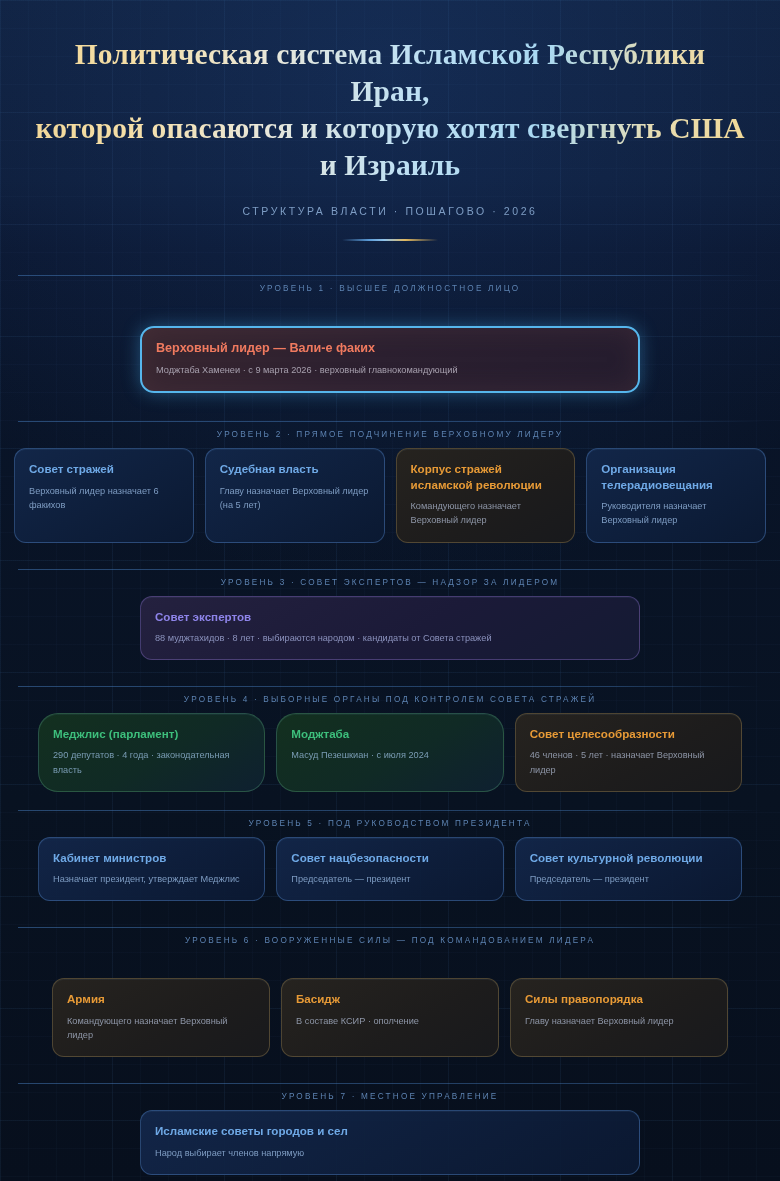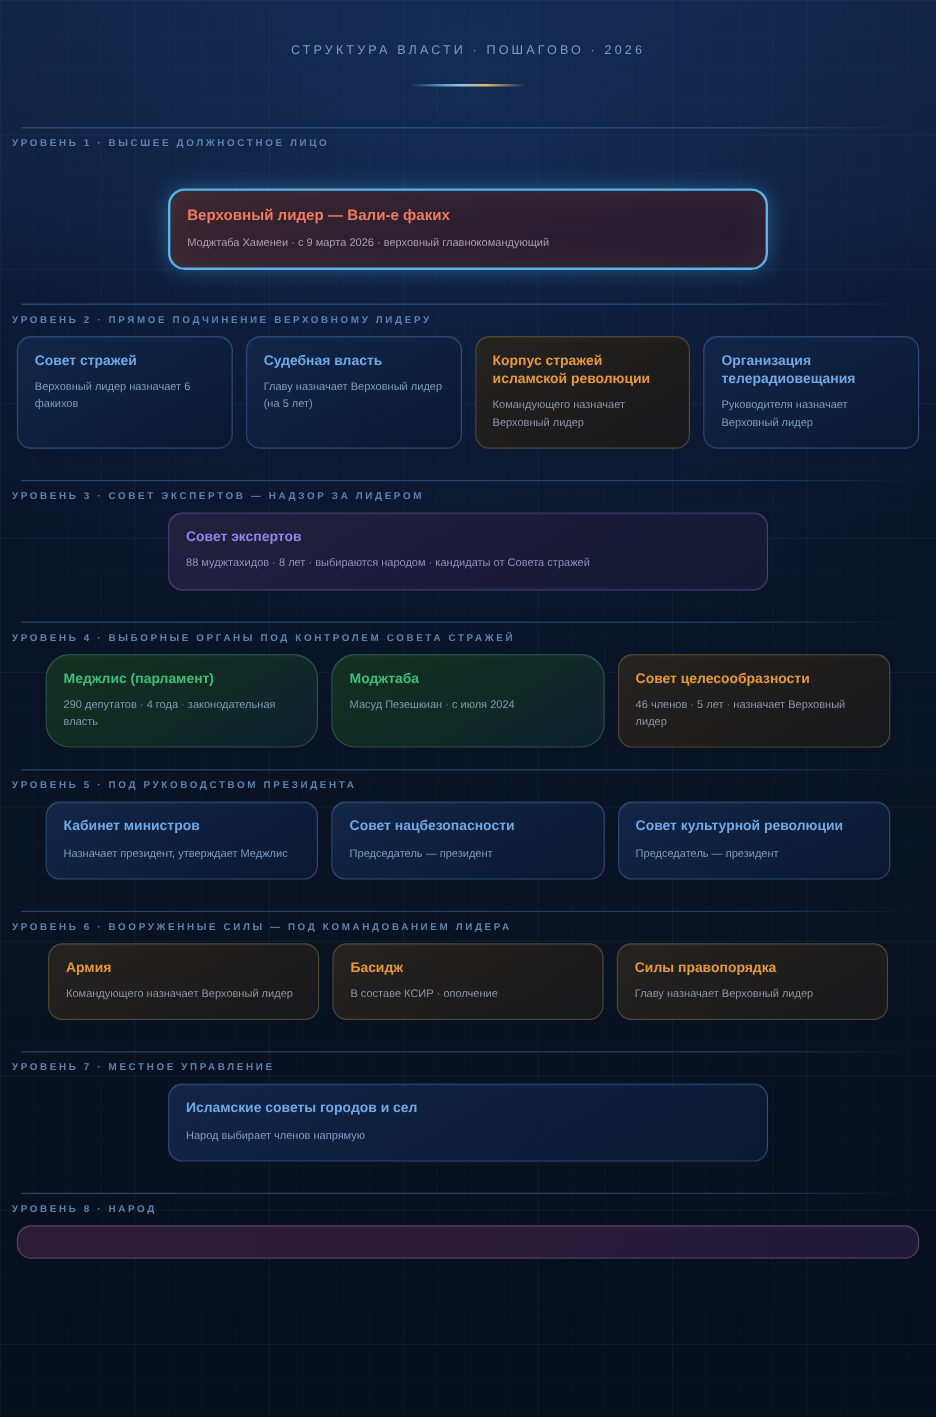--- a/index.html
+++ b/index.html
@@ -84,20 +84,21 @@
         #f2d893 100%);
     -webkit-background-clip: text;
     background-clip: text;
     -webkit-text-fill-color: transparent;
     color: transparent;
     text-shadow: none;
   }
   #page-title .ln { display: block; }
 
   #page-subtitle {
+    margin-top: 20px;
     font-size: 10.5px;
     letter-spacing: 2.6px;
     color: #7e9dc4;
     font-weight: 400;
   }
 
   #header-divider {
     width: 96px;
     height: 2px;
     margin: 22px auto 0;
@@ -117,28 +118,28 @@
     position: relative;
     height: 1px;
     margin: 0 18px;
     background: linear-gradient(90deg,
       rgba(70,125,190,.50) 0%,
       rgba(70,125,190,.42) 80%,
       rgba(70,125,190,0) 100%);
   }
 
   .level-label {
+    text-align: center;
     font-size: 8.2px;
     letter-spacing: 2.2px;
     color: #5d83b2;
     text-transform: uppercase;
     padding: 8px 10px 9px;
     white-space: nowrap;
     overflow: hidden;
-    font-weight: bold;
   }
 
   .cards {
     display: flex;
     gap: 11px;
     padding: 0 14px;
     align-items: stretch;
   }
   .cards.center { justify-content: center; }
 
@@ -219,20 +220,26 @@
 </head>
 <body>
 
 <div id="page">
   <div id="grid-overlay"></div>
   <div id="vignette"></div>
 
   <div id="content">
 
     <header id="page-header">
+      <h1 id="page-title">
+        <span class="ln">Политическая система Исламской Республики</span>
+        <span class="ln">Иран,</span>
+        <span class="ln">которой опасаются и которую хотят свергнуть США</span>
+        <span class="ln">и Израиль</span>
+      </h1>
       <div id="page-subtitle">СТРУКТУРА ВЛАСТИ · ПОШАГОВО · 2026</div>
       <div id="header-divider"></div>
     </header>
 
     <section class="level" style="margin-top:34px;">
       <div class="level-rule"></div>
       <div class="level-label">УРОВЕНЬ 1 · ВЫСШЕЕ ДОЛЖНОСТНОЕ ЛИЦО</div>
       <div class="cards center">
         <div class="card accent-leader w-leader">
           <div class="card-title">Верховный лидер — Вали-е факих</div>
@@ -309,21 +316,21 @@
         <div class="card accent-blue">
           <div class="card-title">Совет культурной революции</div>
           <div class="card-desc">Председатель — президент</div>
         </div>
       </div>
     </section>
 
     <section class="level" style="margin-top:26px;">
       <div class="level-rule"></div>
       <div class="level-label">УРОВЕНЬ 6 · ВООРУЖЕННЫЕ СИЛЫ — ПОД КОМАНДОВАНИЕМ ЛИДЕРА</div>
-      <div class="cards" style="padding:0 40px;">
+      <div class="cards" style="padding:0 52px;margin-top:24px;">
         <div class="card accent-amber">
           <div class="card-title">Армия</div>
           <div class="card-desc">Командующего назначает Верховный лидер</div>
         </div>
         <div class="card accent-amber">
           <div class="card-title">Басидж</div>
           <div class="card-desc">В составе КСИР · ополчение</div>
         </div>
         <div class="card accent-amber">
           <div class="card-title">Силы правопорядка</div>

